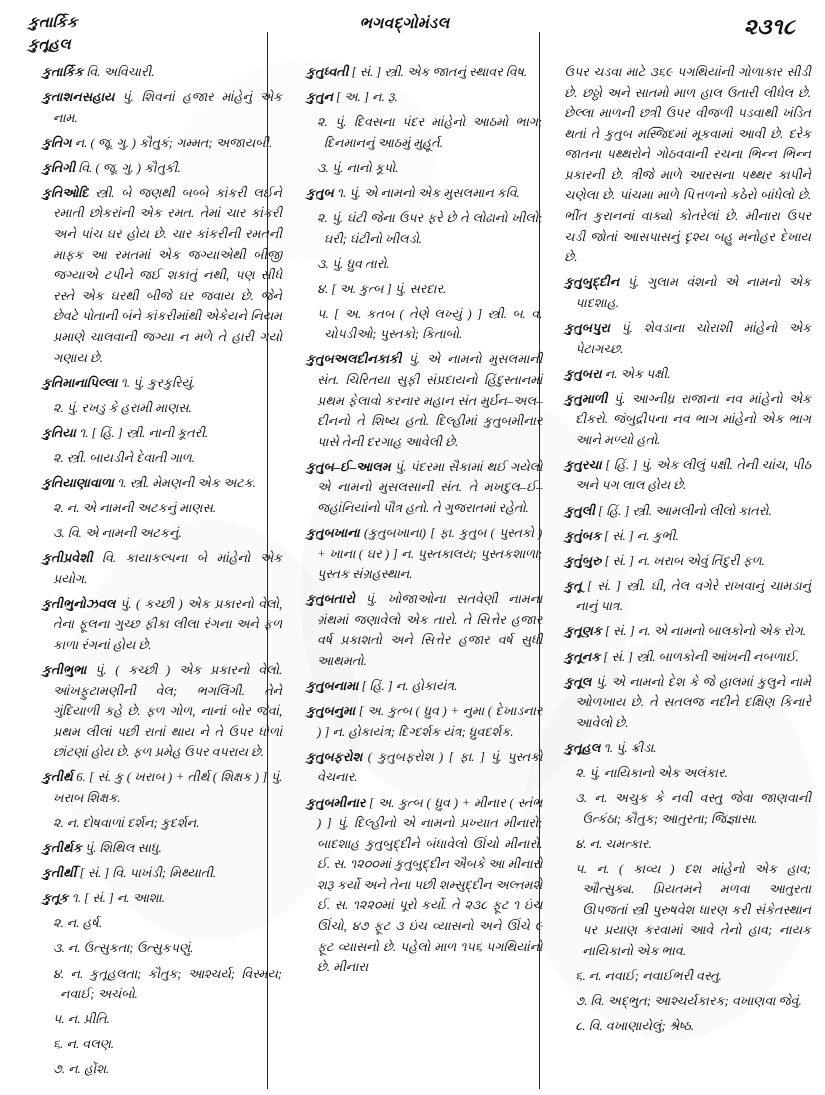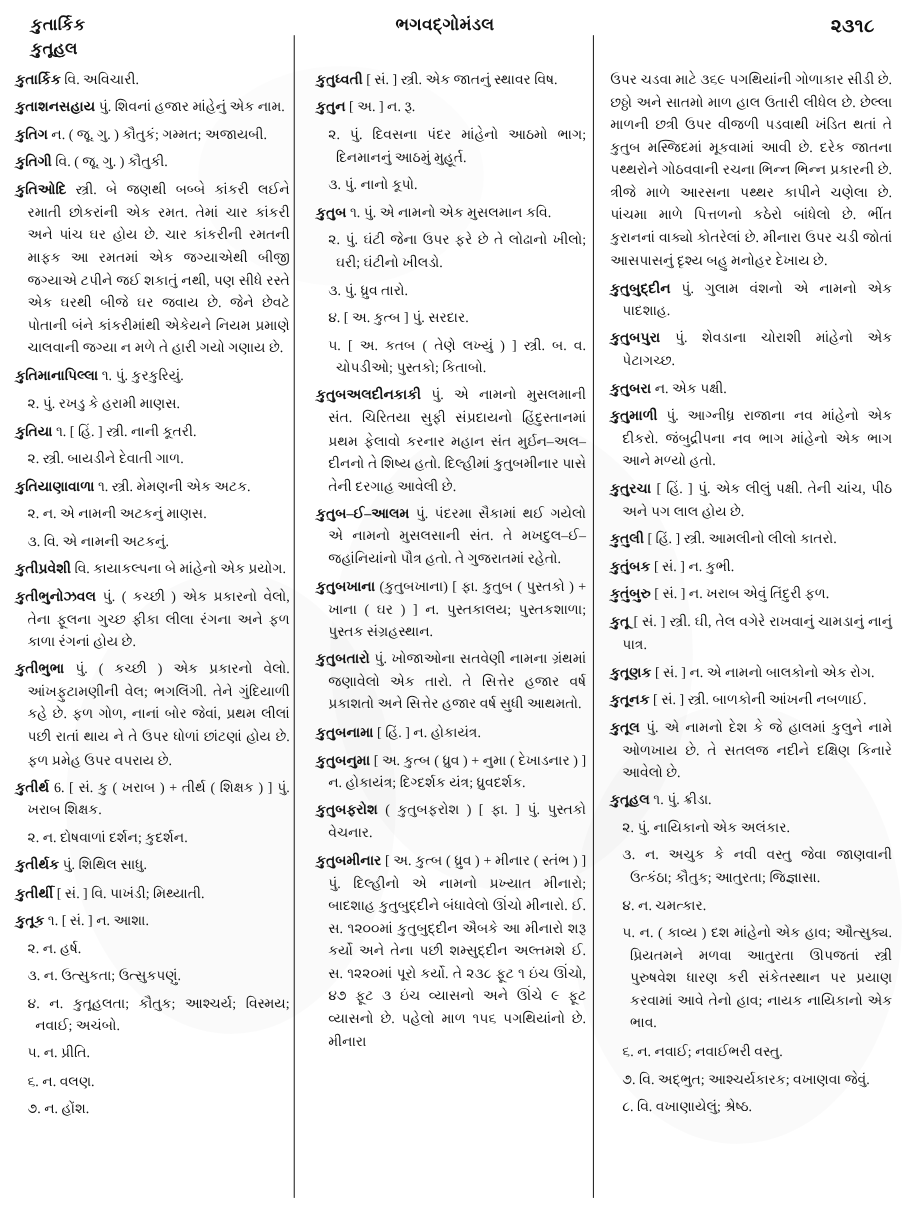--- a/index.html
+++ b/index.html
@@ -44,41 +44,41 @@
   }
   .hdr-left, .hdr-center, .hdr-right {
     position: absolute;
     top: 4px;
     font-weight: bold;
     font-size: 15px;
     letter-spacing: 0.2px;
   }
   .hdr-left   { left: 14px; }
   .hdr-center { left: 0; right: 16px; text-align: center; font-size: 15.5px; }
-  .hdr-right  { right: 16px; font-size: 17px; text-align: center; }
+  .hdr-right  { right: 16px; font-size: 22px; text-align: center; }
 
   .hdr-left-second {
     position: absolute;
     left: 14px;
     top: 26px;
     font-weight: bold;
     font-size: 15px;
   }
 
   
   .columns {
     display: flex;
     margin-top: 22px;
     height: 1032px;
   }
   .col {
     position: relative;
     box-sizing: border-box;
   }
-  .col-1 { width: 268px; padding-right: 14px; }
+  .col-1 { width: 268px; padding-right: 14px; margin-left: 28px; }
   .col-2 { width: 272px; padding-left: 10px; padding-right: 12px; }
   .col-3 { width: 271px; padding-left: 10px; }
 
   .col-rule {
     position: absolute;
     top: 0;
     bottom: 6px;
     width: 1px;
     background: #2a2a2a;
   }
@@ -104,20 +104,21 @@
     padding-left: 0;
     text-indent: 0;
   }
   .hw {
     font-weight: bold;
   }
 
   
   .col, .header {
     text-rendering: optimizeLegibility;
+    font-style: italic;
   }
 </style>
 </head>
 <body>
 
 <div class="page">
 
   <div class="scan-blob blob-a"></div>
   <div class="scan-blob blob-b"></div>
   <div class="scan-blob blob-c"></div>

